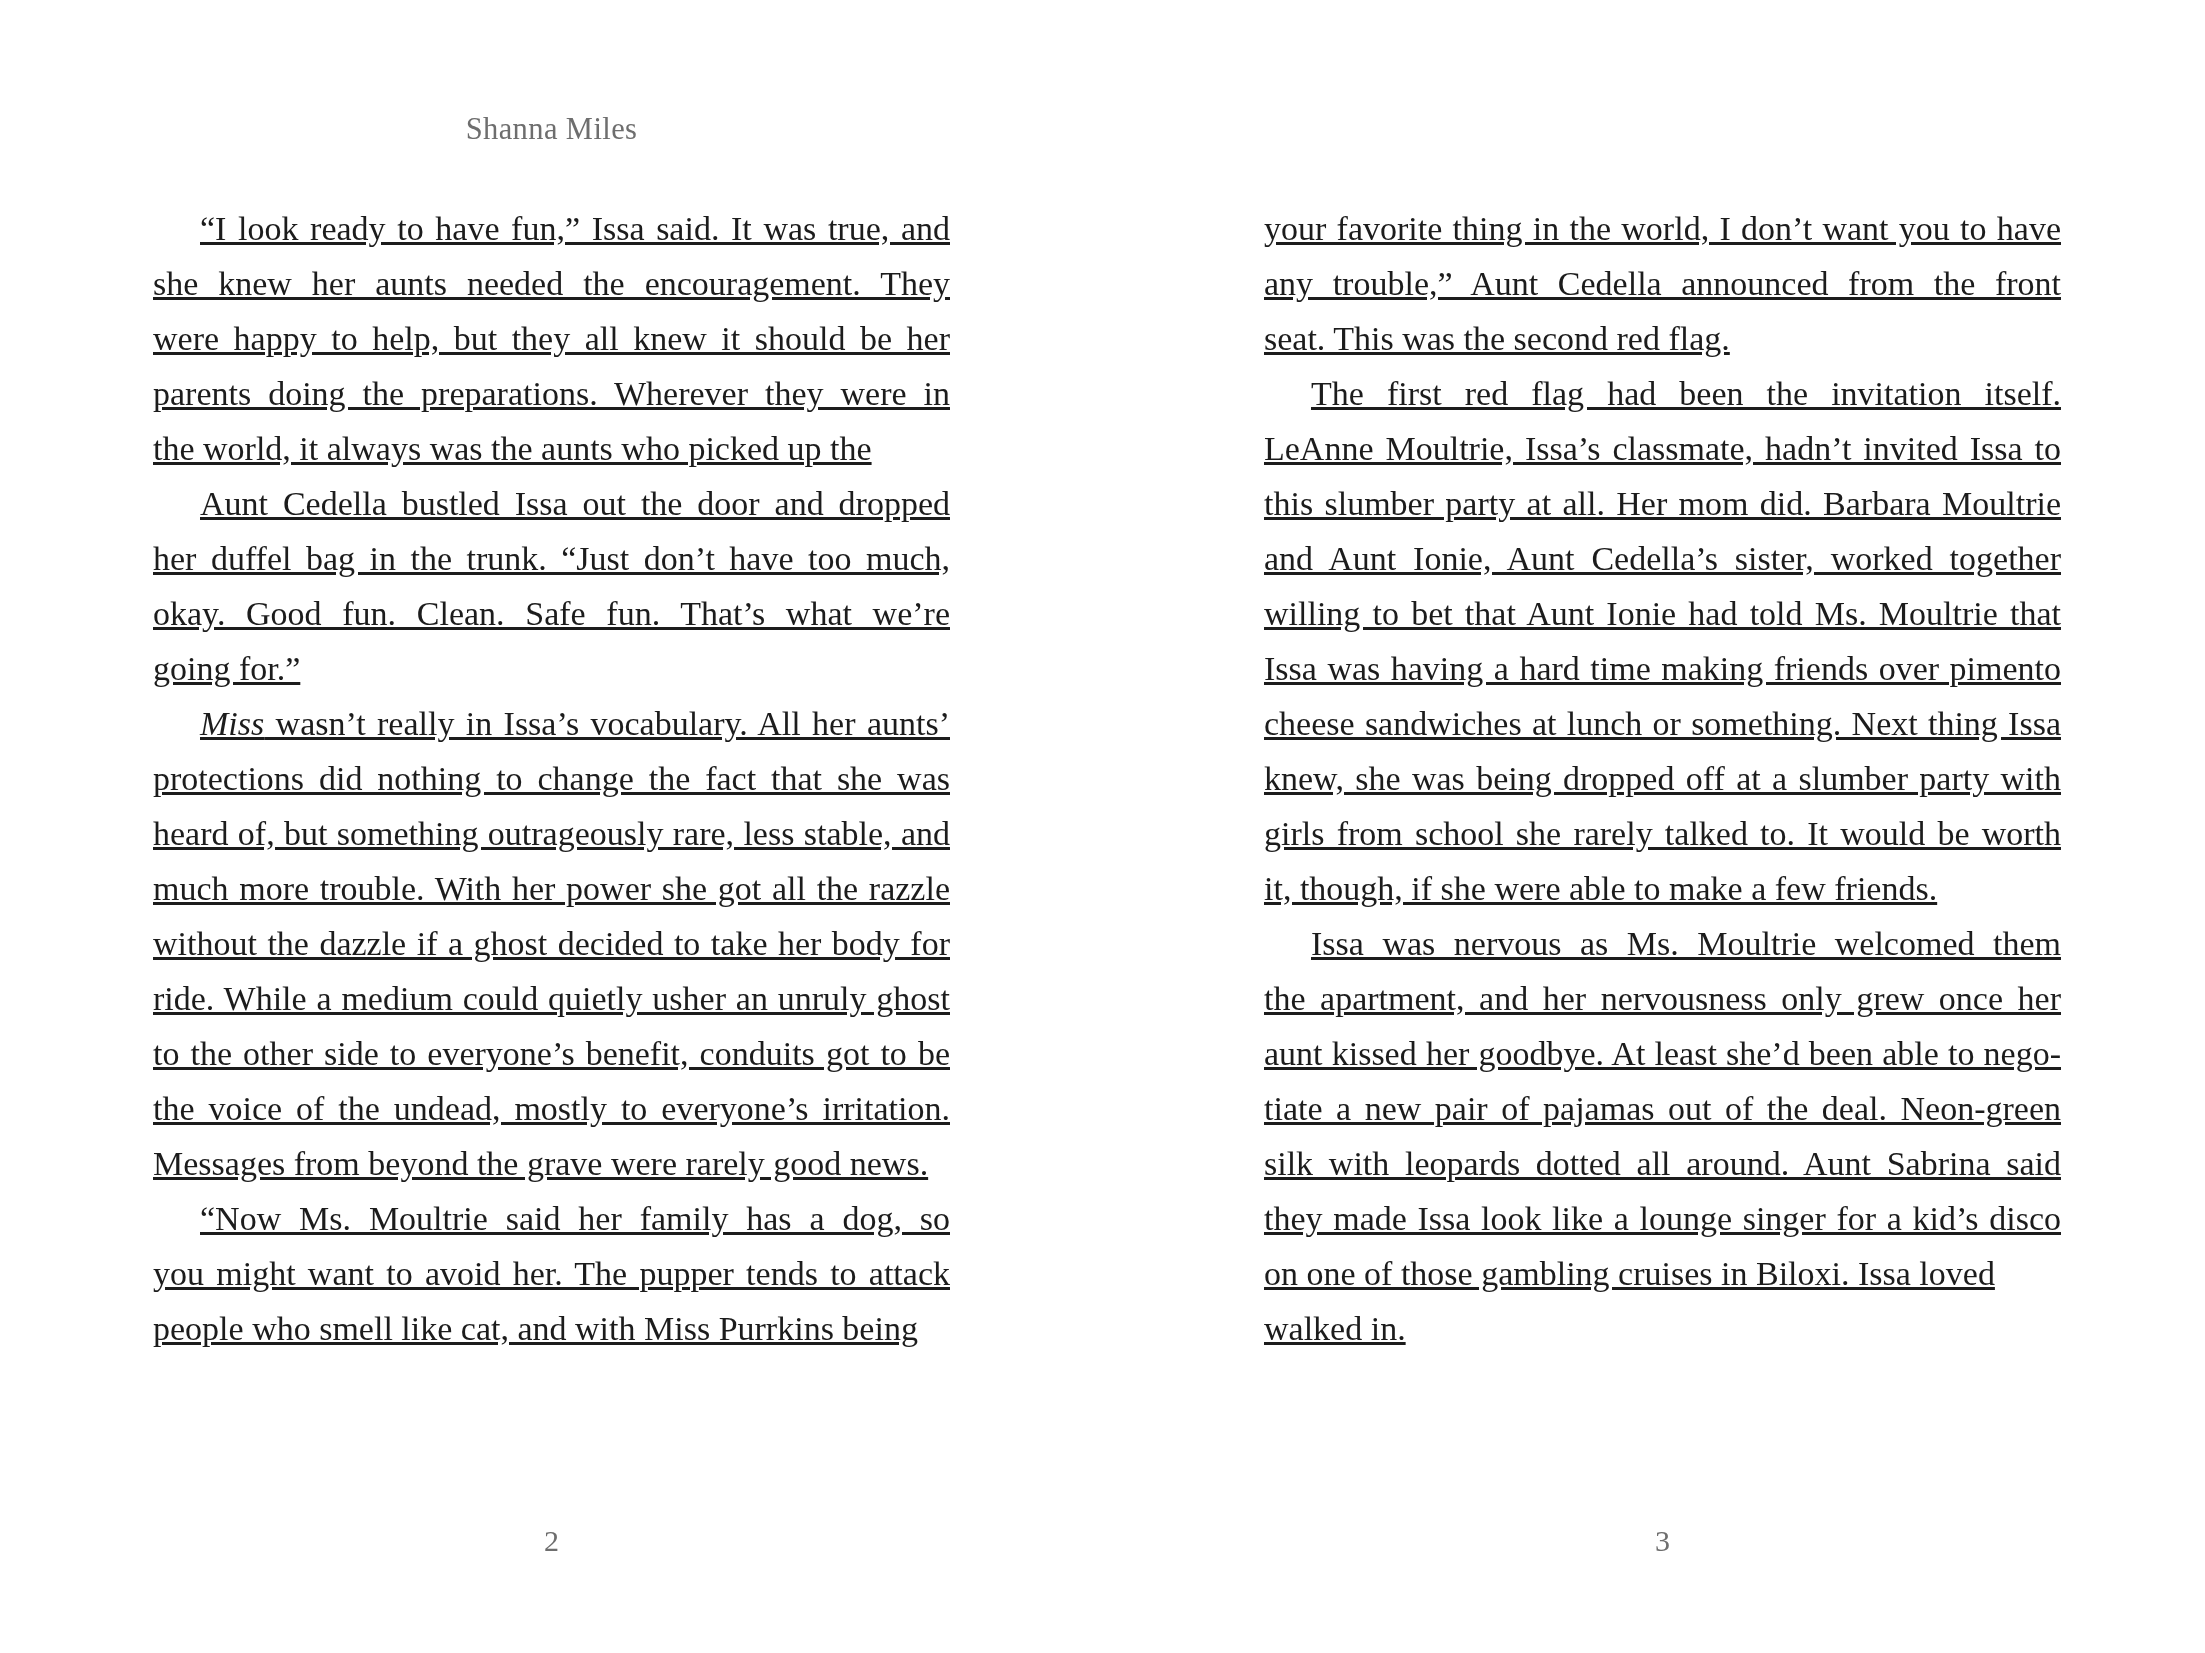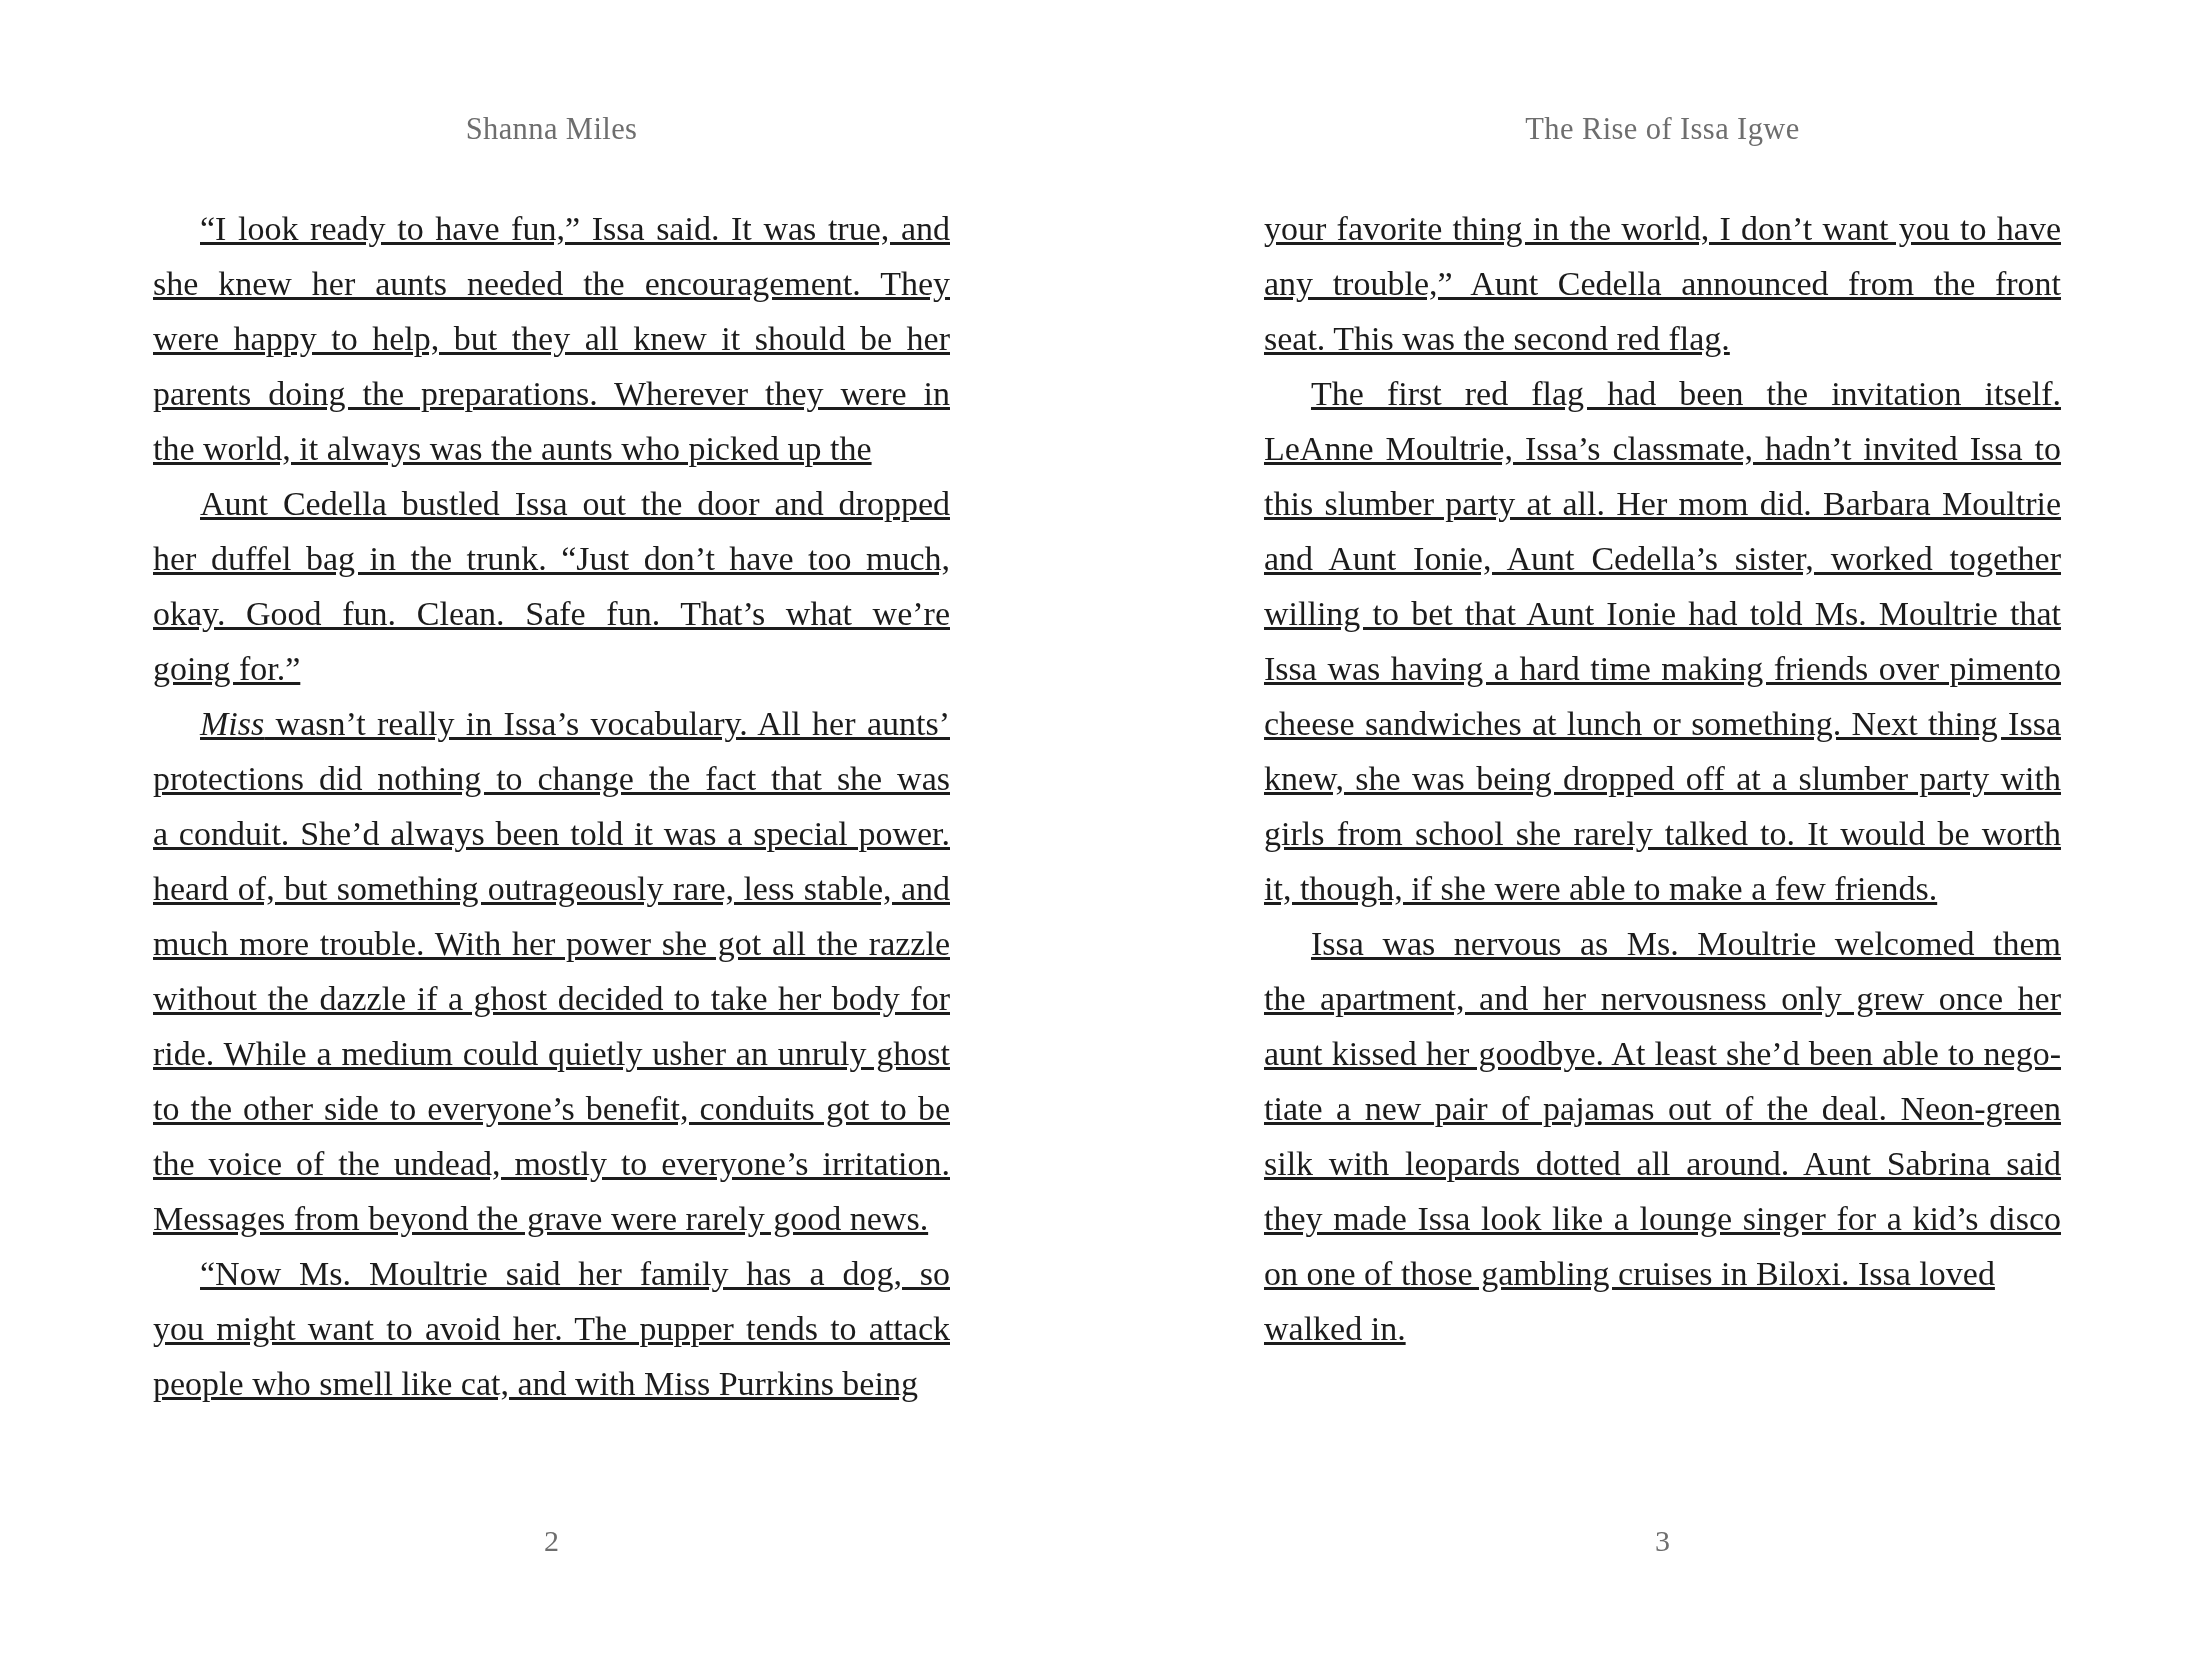--- a/index.html
+++ b/index.html
@@ -65,37 +65,35 @@
       <div class="line just"><span>she knew her aunts needed the encouragement. They</span></div>
       <div class="line just"><span>were happy to help, but they all knew it should be her</span></div>
       <div class="line just"><span>parents doing the preparations. Wherever they were in</span></div>
       <div class="line"><span>the world, it always was the aunts who picked up the slack.</span></div>
       <div class="line indent just"><span>Aunt Cedella bustled Issa out the door and dropped</span></div>
       <div class="line just"><span>her duffel bag in the trunk. “Just don’t have too much,</span></div>
       <div class="line just"><span>okay. Good fun. Clean. Safe fun. That’s what we’re</span></div>
       <div class="line"><span>going for.”</span></div>
       <div class="line indent just"><span class="ital">Miss</span><span> wasn’t really in Issa’s vocabulary. All her aunts’</span></div>
       <div class="line just"><span>protections did nothing to change the fact that she was</span></div>
-      <div class="line just"><span>a conduit. She’d always been told it was a special power.</span></div>
       <div class="line just"><span>heard of, but something outrageously rare, less stable, and</span></div>
       <div class="line just"><span>much more trouble. With her power she got all the razzle</span></div>
       <div class="line just"><span>without the dazzle if a ghost decided to take her body for a</span></div>
       <div class="line just"><span>ride. While a medium could quietly usher an unruly ghost</span></div>
       <div class="line just"><span>to the other side to everyone’s benefit, conduits got to be</span></div>
       <div class="line just"><span>the voice of the undead, mostly to everyone’s irritation.</span></div>
       <div class="line"><span>Messages from beyond the grave were rarely good news.</span></div>
       <div class="line indent just"><span>“Now Ms. Moultrie said her family has a dog, so</span></div>
       <div class="line just"><span>you might want to avoid her. The pupper tends to attack</span></div>
       <div class="line"><span>people who smell like cat, and with Miss Purrkins being</span></div>
     </div>
   <div class="pagenum">2</div>
 </div>
 
 <div class="page" id="right-page">
-  <div class="running-header">The Rise of Issa Igwe</div>
   <div class="textblock">
       <div class="line just"><span>your favorite thing in the world, I don’t want you to have</span></div>
       <div class="line just"><span>any trouble,” Aunt Cedella announced from the front</span></div>
       <div class="line"><span>seat. This was the second red flag.</span></div>
       <div class="line indent just"><span>The first red flag had been the invitation itself.</span></div>
       <div class="line just"><span>LeAnne Moultrie, Issa’s classmate, hadn’t invited Issa to</span></div>
       <div class="line just"><span>this slumber party at all. Her mom did. Barbara Moultrie</span></div>
       <div class="line just"><span>and Aunt Ionie, Aunt Cedella’s sister, worked together</span></div>
       <div class="line just"><span>willing to bet that Aunt Ionie had told Ms. Moultrie that</span></div>
       <div class="line just"><span>Issa was having a hard time making friends over pimento</span></div>

